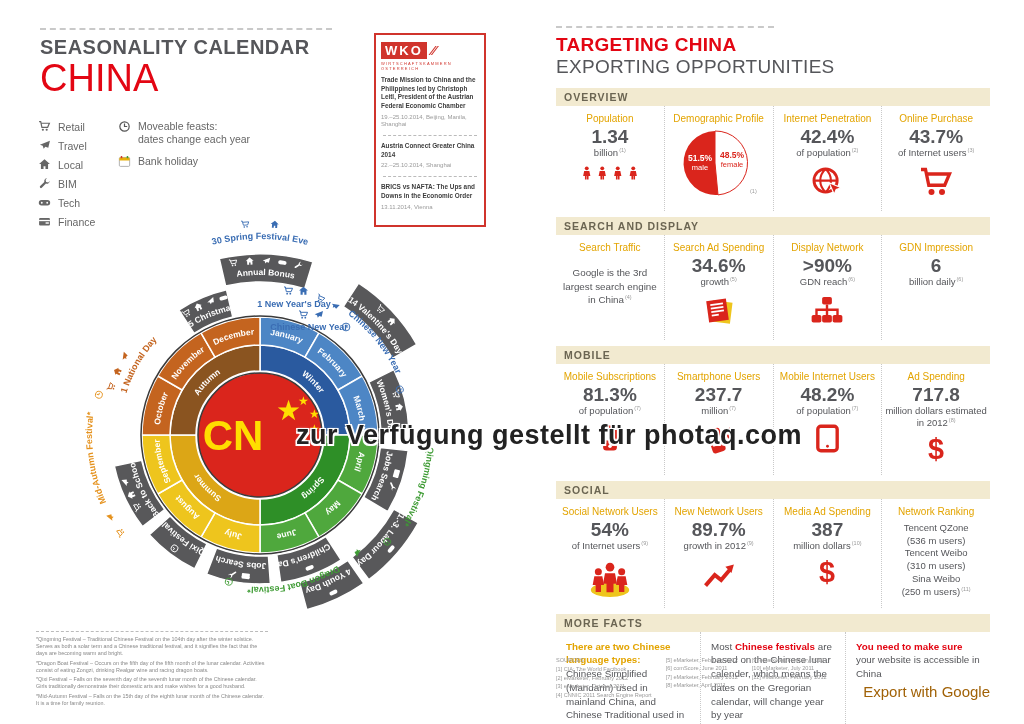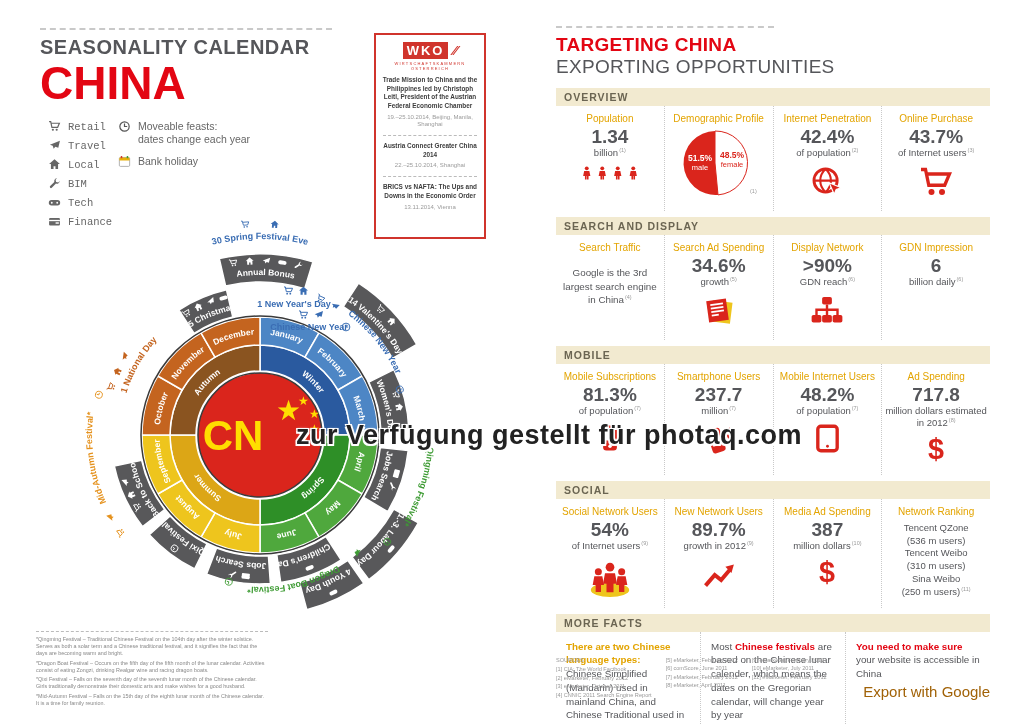--- a/index.html
+++ b/index.html
@@ -2,32 +2,32 @@
 <html><head>
 <meta charset="utf-8">
 <style>
   html,body{margin:0;padding:0;background:#fff;}
   #page{position:relative;width:1024px;height:724px;background:#fff;overflow:hidden;
         font-family:"Liberation Sans",sans-serif;color:#55565a;}
   .dash-top{border-top:2px dashed #c9c9c9;}
   
   #left-title{position:absolute;left:40px;top:28px;width:292px;padding-top:6px;}
   #left-title .t1{font-size:20px;font-weight:bold;color:#55565a;letter-spacing:.5px;}
-  #left-title .t2{font-size:46px;font-weight:bold;color:#e30613;line-height:1.05;}
-  
-  #legend{position:absolute;left:48px;top:120px;font-family:Liberation Mono, monospace;}
+  #left-title .t2{font-size:38px;font-weight:normal;color:#e30613;line-height:1.05;}
+  
+  #legend{position:absolute;left:38px;top:120px;}
   .leg-row{display:flex;align-items:center;margin-bottom:6px;}
   .leg-row svg{margin-right:7px;flex:0 0 auto;}
   .leg-row .lab{font-size:10.5px;color:#666;}
   #legend2{position:absolute;left:118px;top:120px;}
   #legend2 .leg-row{align-items:flex-start;margin-bottom:10px;}
   #legend2 .lab{line-height:1.2;}
   
   #wko{position:absolute;left:374px;top:33px;width:98px;border:2px solid #d0342c;
-       padding:6px 5px 20px;text-align:center;background:#fff;}
+       padding:6px 5px 8px;text-align:left;background:#fff;}
   #wko .logo{display:inline-block;background:#d0342c;color:#fff;font-weight:bold;
        font-size:13px;letter-spacing:2px;padding:1px 4px;}
   #wko .slashes{color:#d0342c;font-weight:bold;font-size:13px;font-style:italic;}
   #wko .caption{font-size:4px;color:#d0342c;letter-spacing:1.2px;margin:2px 0 5px;}
   #wko .ev-title{font-size:6.4px;font-weight:bold;color:#3c3c3c;line-height:1.35;}
   #wko .ev-date{font-size:6px;color:#9a9a9a;margin:3px 0 6px;line-height:1.3;}
   #wko .div{border-top:1px dashed #bbb;margin:5px 2px 6px;}
   
   #wheel{position:absolute;left:28px;top:203px;}
   

